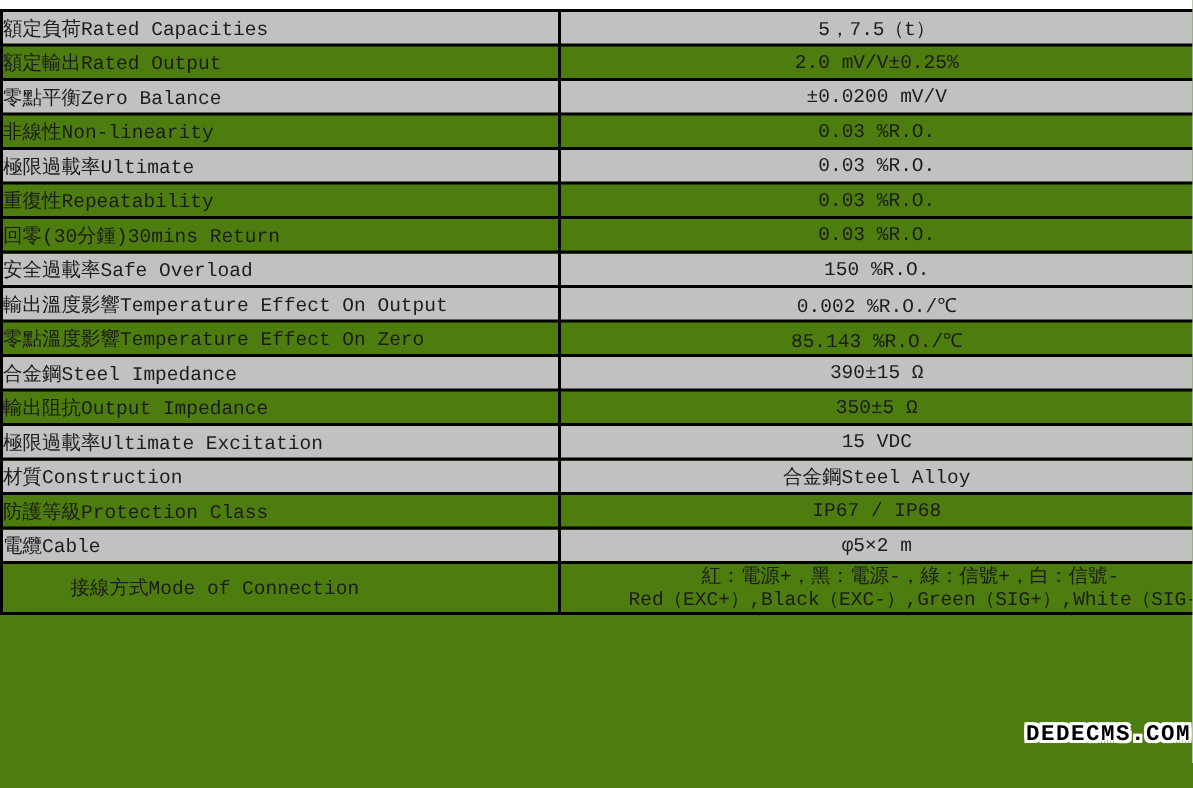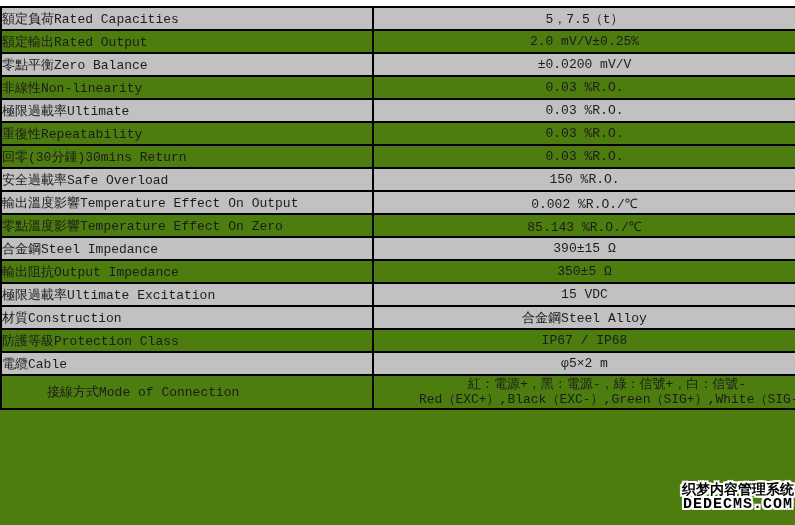--- a/index.html
+++ b/index.html
@@ -164,16 +164,15 @@
         <td class="label-cell">接線方式Mode of Connection</td>
         <td class="value-cell">
           <div class="conn-line">紅：電源+，黑：電源-，綠：信號+，白：信號-</div>
           <div class="conn-line">Red（EXC+）,Black（EXC-）,Green（SIG+）,White（SIG-）</div>
         </td>
       </tr>
     </tbody>
   </table>
 
   <div class="watermark">
-    <div class="wm-line1 wm-outline">织梦内容管理系统</div>
     <div class="wm-line2 wm-outline">DEDECMS.COM</div>
   </div>
 </div>
 
 </body></html>

